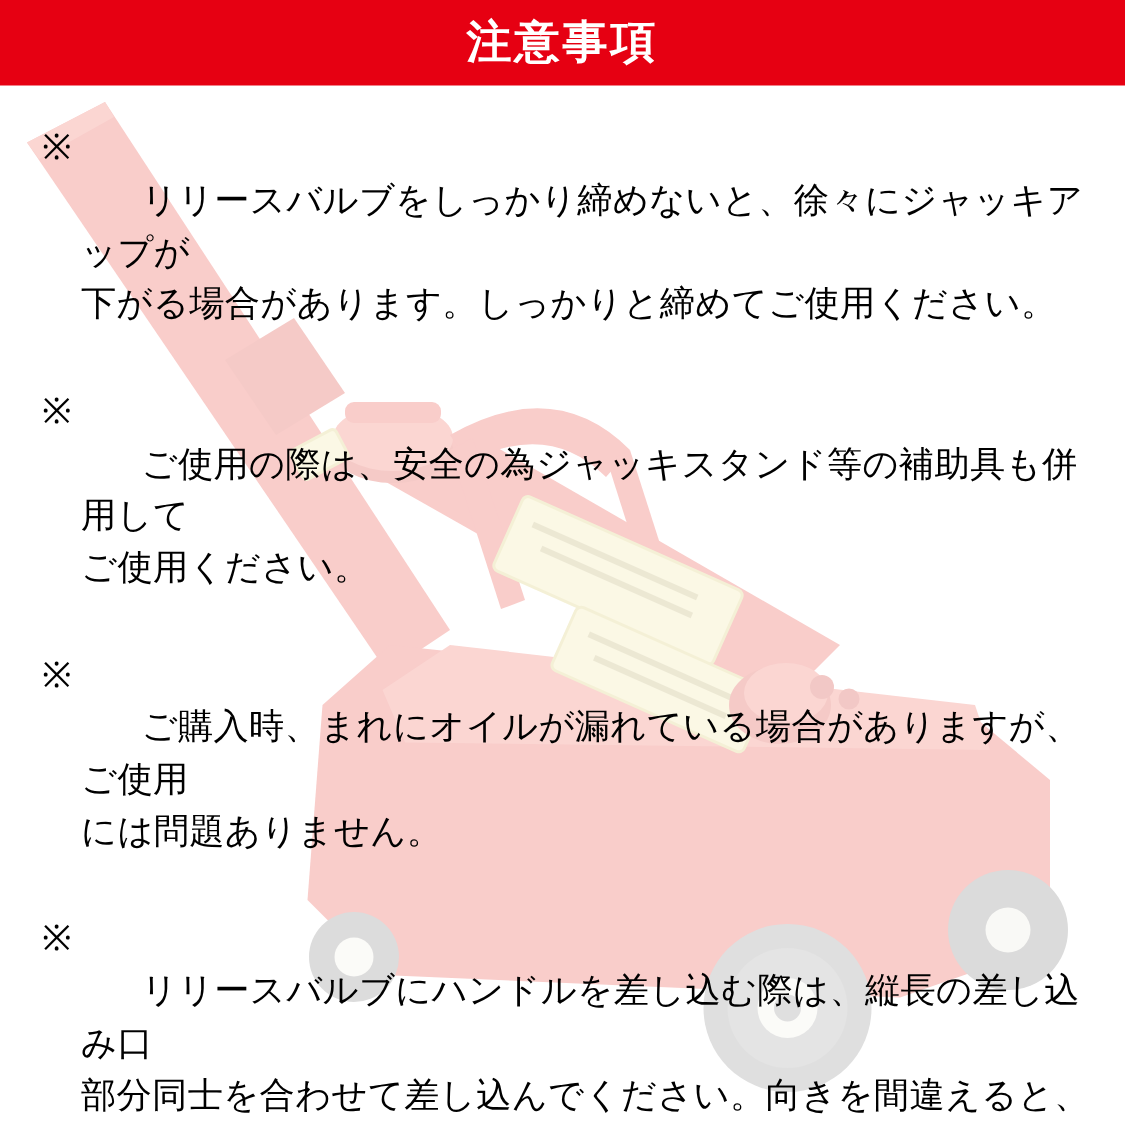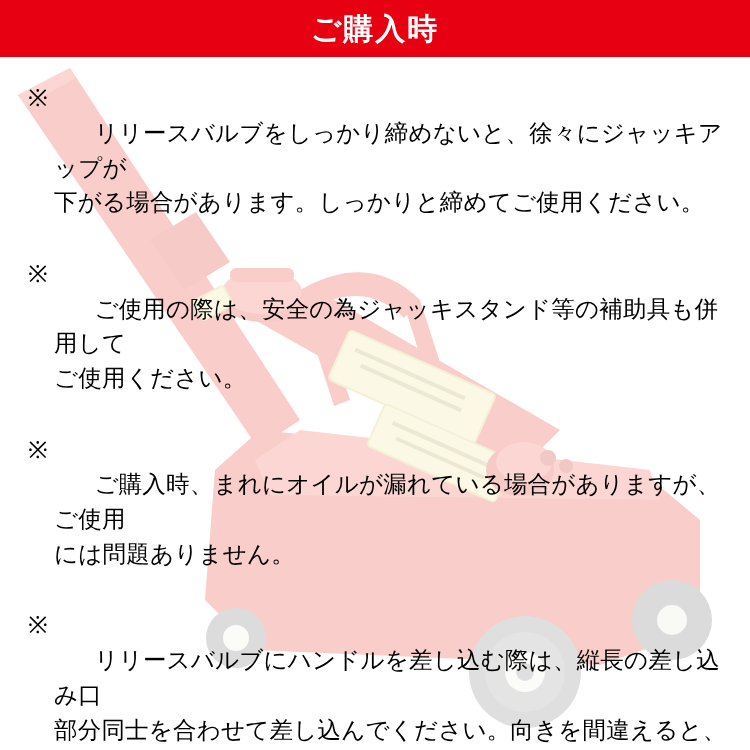--- a/index.html
+++ b/index.html
@@ -137,21 +137,21 @@
 
       <circle cx="236" cy="638" r="30" fill="#7f7f7f"></circle>
       <circle cx="236" cy="638" r="13" fill="#efeee4"></circle>
 
       <circle cx="672" cy="620" r="40" fill="#7b7b7b"></circle>
       <circle cx="672" cy="620" r="15" fill="#e9e8de"></circle>
     </g>
   </svg>
 
   <div class="header-banner">
-    <div class="header-title">ご購入時</div>
+    <div class="header-title">注意事項</div>
   </div>
 
   <div class="notes">
     <div class="note-item">
       <span class="marker">※</span><span>リリースバルブをしっかり締めないと、徐々にジャッキアップが
 下がる場合があります。しっかりと締めてご使用ください。</span>
     </div>
     <div class="note-item">
       <span class="marker">※</span><span>ご使用の際は、安全の為ジャッキスタンド等の補助具も併用して
 ご使用ください。</span>

